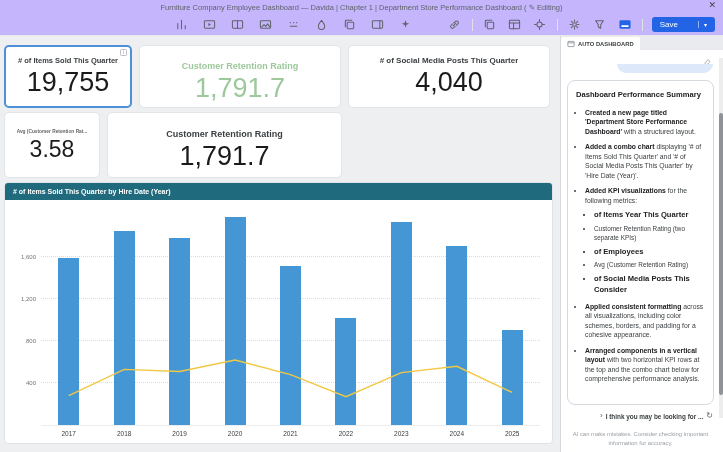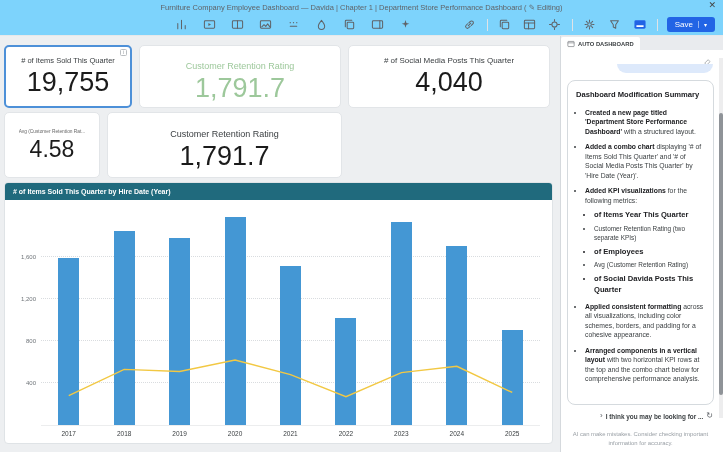--- a/index.html
+++ b/index.html
@@ -1,51 +1,51 @@
 <!DOCTYPE html>
 <html><head>
 <meta charset="utf-8">
 <style>
   * { box-sizing: border-box; margin: 0; padding: 0; }
   html,body { width:723px; height:452px; overflow:hidden; background:#fff;
     font-family:"Liberation Sans", sans-serif; color:#202124; }
-  .app { width:723px; height:452px; display:flex; flex-direction:column; background:#7dd3fc; }
+  .app { width:723px; height:452px; display:flex; flex-direction:column; background:#c4b5fd; }
 
   
   .titlebar { height:14px; display:flex; align-items:center; justify-content:center;
     font-size:7.5px; color:#5f6368; position:relative; flex:0 0 auto; }
   .close-x { position:absolute; right:7px; top:1px; font-size:9px; color:#444; cursor:default; line-height:1; }
 
   
   .toolbar { height:22px; display:flex; align-items:center; border-bottom:1px solid #e6e8ea;
     padding:0 8px; flex:0 0 auto; }
   .tb-group { display:flex; align-items:center; gap:12px; }
   .tb-left { margin-left:165px; }
   .tb-right { margin-left:auto; gap:9px; }
   .tbtn { width:16px; height:16px; display:flex; align-items:center; justify-content:center; border-radius:3px; }
   .tbtn svg { stroke:#5f6368; fill:none; stroke-width:1.1; stroke-linecap:round; stroke-linejoin:round; }
   .tb-div { width:1px; height:12px; background:#e0e3e6; }
   .save-btn { background:#2264e5; color:#fff; font-size:8px; height:15px; padding:0 8px;
-    border:none; border-radius:3px; display:flex; align-items:center; gap:5px; }
+    border:none; border-radius:3px; display:flex; align-items:center; gap:20px; }
   .save-caret { font-size:6px; border-left:1px solid rgba(255,255,255,.5); padding-left:5px; }
 
   
   .main { flex:1; display:flex; min-height:0; }
   .dashboard { width:560px; background:#edeff1; padding:9px 7px 4px 4px; }
 
   .kpi-row { display:flex; gap:7px; margin-bottom:4px; }
   .card { background:#fff; border:1px solid #e2e5e8; border-radius:5px; position:relative;
     display:flex; flex-direction:column; align-items:center; justify-content:center; overflow:hidden; }
   .row1 .card { height:63px; }
   .row2 .card { height:66px; }
   .card.sel { border:2px solid #4d90d8; }
   .c-r1a { width:128px; } .c-r1b { width:202px; } .c-r1c { width:202px; }
   .c-r2a { width:96px; }  .c-r2b { width:235px; } .c-r2c { width:202px; }
   .kpi-title { font-size:7.5px; color:#3c4043; margin-bottom:3px; white-space:nowrap;
-    overflow:hidden; max-width:92%; text-align:right; }
+    overflow:hidden; max-width:92%; text-align:right;font-weight:bold; }
   .kpi-value { font-size:27px; color:#1b1b1b; line-height:1.05; }
   .c-r1c .kpi-title, .c-r2c .kpi-title { font-size:8px; }
   .c-r1b .kpi-title, .c-r2b .kpi-title { font-size:9px;margin-top:10px; }
   .green .kpi-title, .green .kpi-value { color:#9dc89b; }
   .c-r2a .kpi-title { font-size:4.8px; color:#666; }
   .c-r2a .kpi-value { font-size:23px; }
   .info-badge { position:absolute; top:2px; right:3px; width:7px; height:7px; border:1px solid #b9bdc1;
     border-radius:1.5px; font-size:4.5px; color:#8a8f94; display:flex; align-items:center; justify-content:center; }
 
   
@@ -236,21 +236,21 @@
           <div class="kpi-value">1,791.7</div>
         </div>
         <div class="card c-r1c">
           <div class="kpi-title"># of Social Media Posts This Quarter</div>
           <div class="kpi-value">4,040</div>
         </div>
       </div>
       <div class="kpi-row row2">
         <div class="card c-r2a">
           <div class="kpi-title">Avg (Customer Retention Rat...</div>
-          <div class="kpi-value">4.58</div>
+          <div class="kpi-value">3.58</div>
         </div>
         <div class="card c-r2b">
           <div class="kpi-title">Customer Retention Rating</div>
           <div class="kpi-value">1,791.7</div>
         </div>
       </div>
 
       <div class="chart-panel">
         <div class="chart-header"># of Items Sold This Quarter by Hire Date (Year)</div>
         <div class="chart-body">
@@ -326,36 +326,36 @@
           <span>
             <svg width="9" height="9" viewBox="0 0 14 14">
                 <path d="M3 9.2l5-5 3 3-5 5H4.2Z"></path>
                 <line x1="3" y1="12" x2="11.5" y2="12"></line>
               </svg>
           </span>
         </div>
         <div class="bubble-partial"></div>
 
         <div class="summary-card">
-          <h4>Dashboard Modification Summary</h4>
+          <h4>Dashboard Performance Summary</h4>
           <ul>
             <li>
               <b>Created a new page titled 'Department Store Performance Dashboard'</b><span> with a structured layout.</span>
             </li>
             <li>
               <b>Added a combo chart</b><span> displaying '# of Items Sold This Quarter' and '# of Social Media Posts This Quarter' by 'Hire Date (Year)'.</span>
             </li>
             <li>
               <b>Added KPI visualizations</b><span> for the following metrics:</span>
               <ul class="sub-list">
                 <li class="sub-header">of Items Year This Quarter</li>
                 <li class="sub-normal">Customer Retention Rating (two separate KPIs)</li>
                 <li class="sub-header">of Employees</li>
                 <li class="sub-normal">Avg (Customer Retention Rating)</li>
-                <li class="sub-header">of Social Davida Posts This Quarter</li>
+                <li class="sub-header">of Social Media Posts This Consider</li>
               </ul>
             </li>
             <li>
               <b>Applied consistent formatting</b><span> across all visualizations, including color schemes, borders, and padding for a cohesive appearance.</span>
             </li>
             <li>
               <b>Arranged components in a vertical layout</b><span> with two horizontal KPI rows at the top and the combo chart below for comprehensive performance analysis.</span>
             </li>
           </ul>
 

